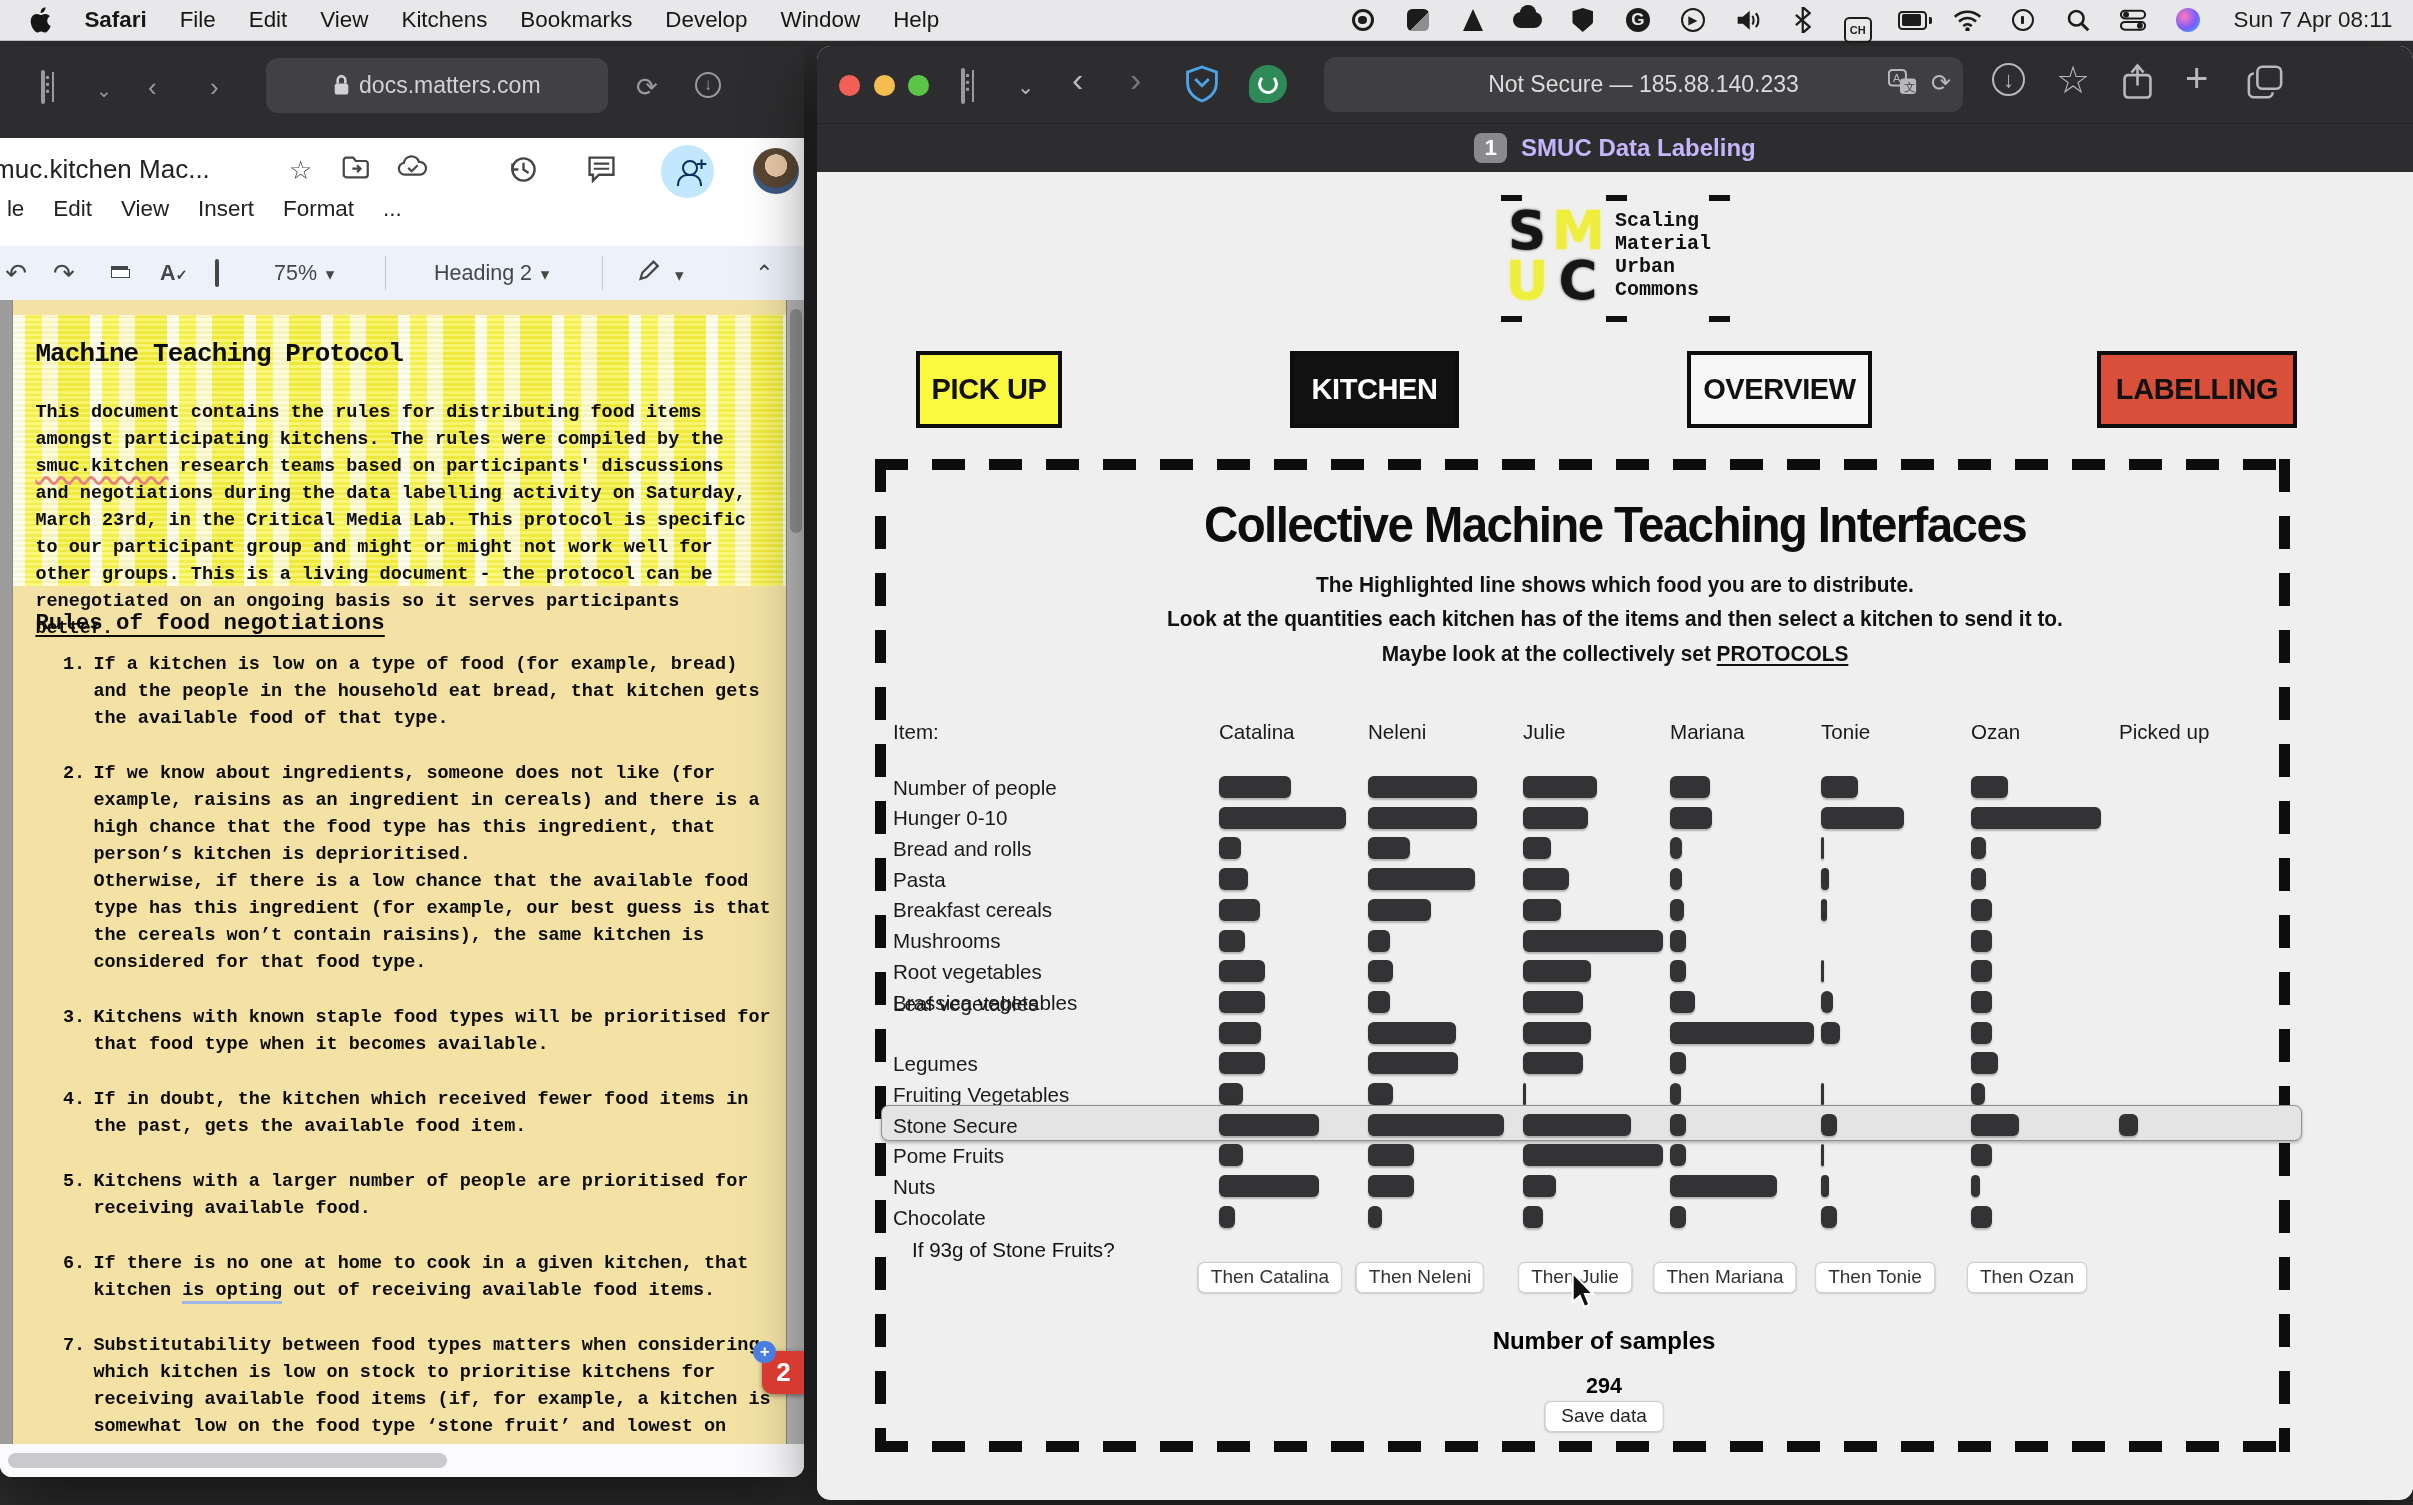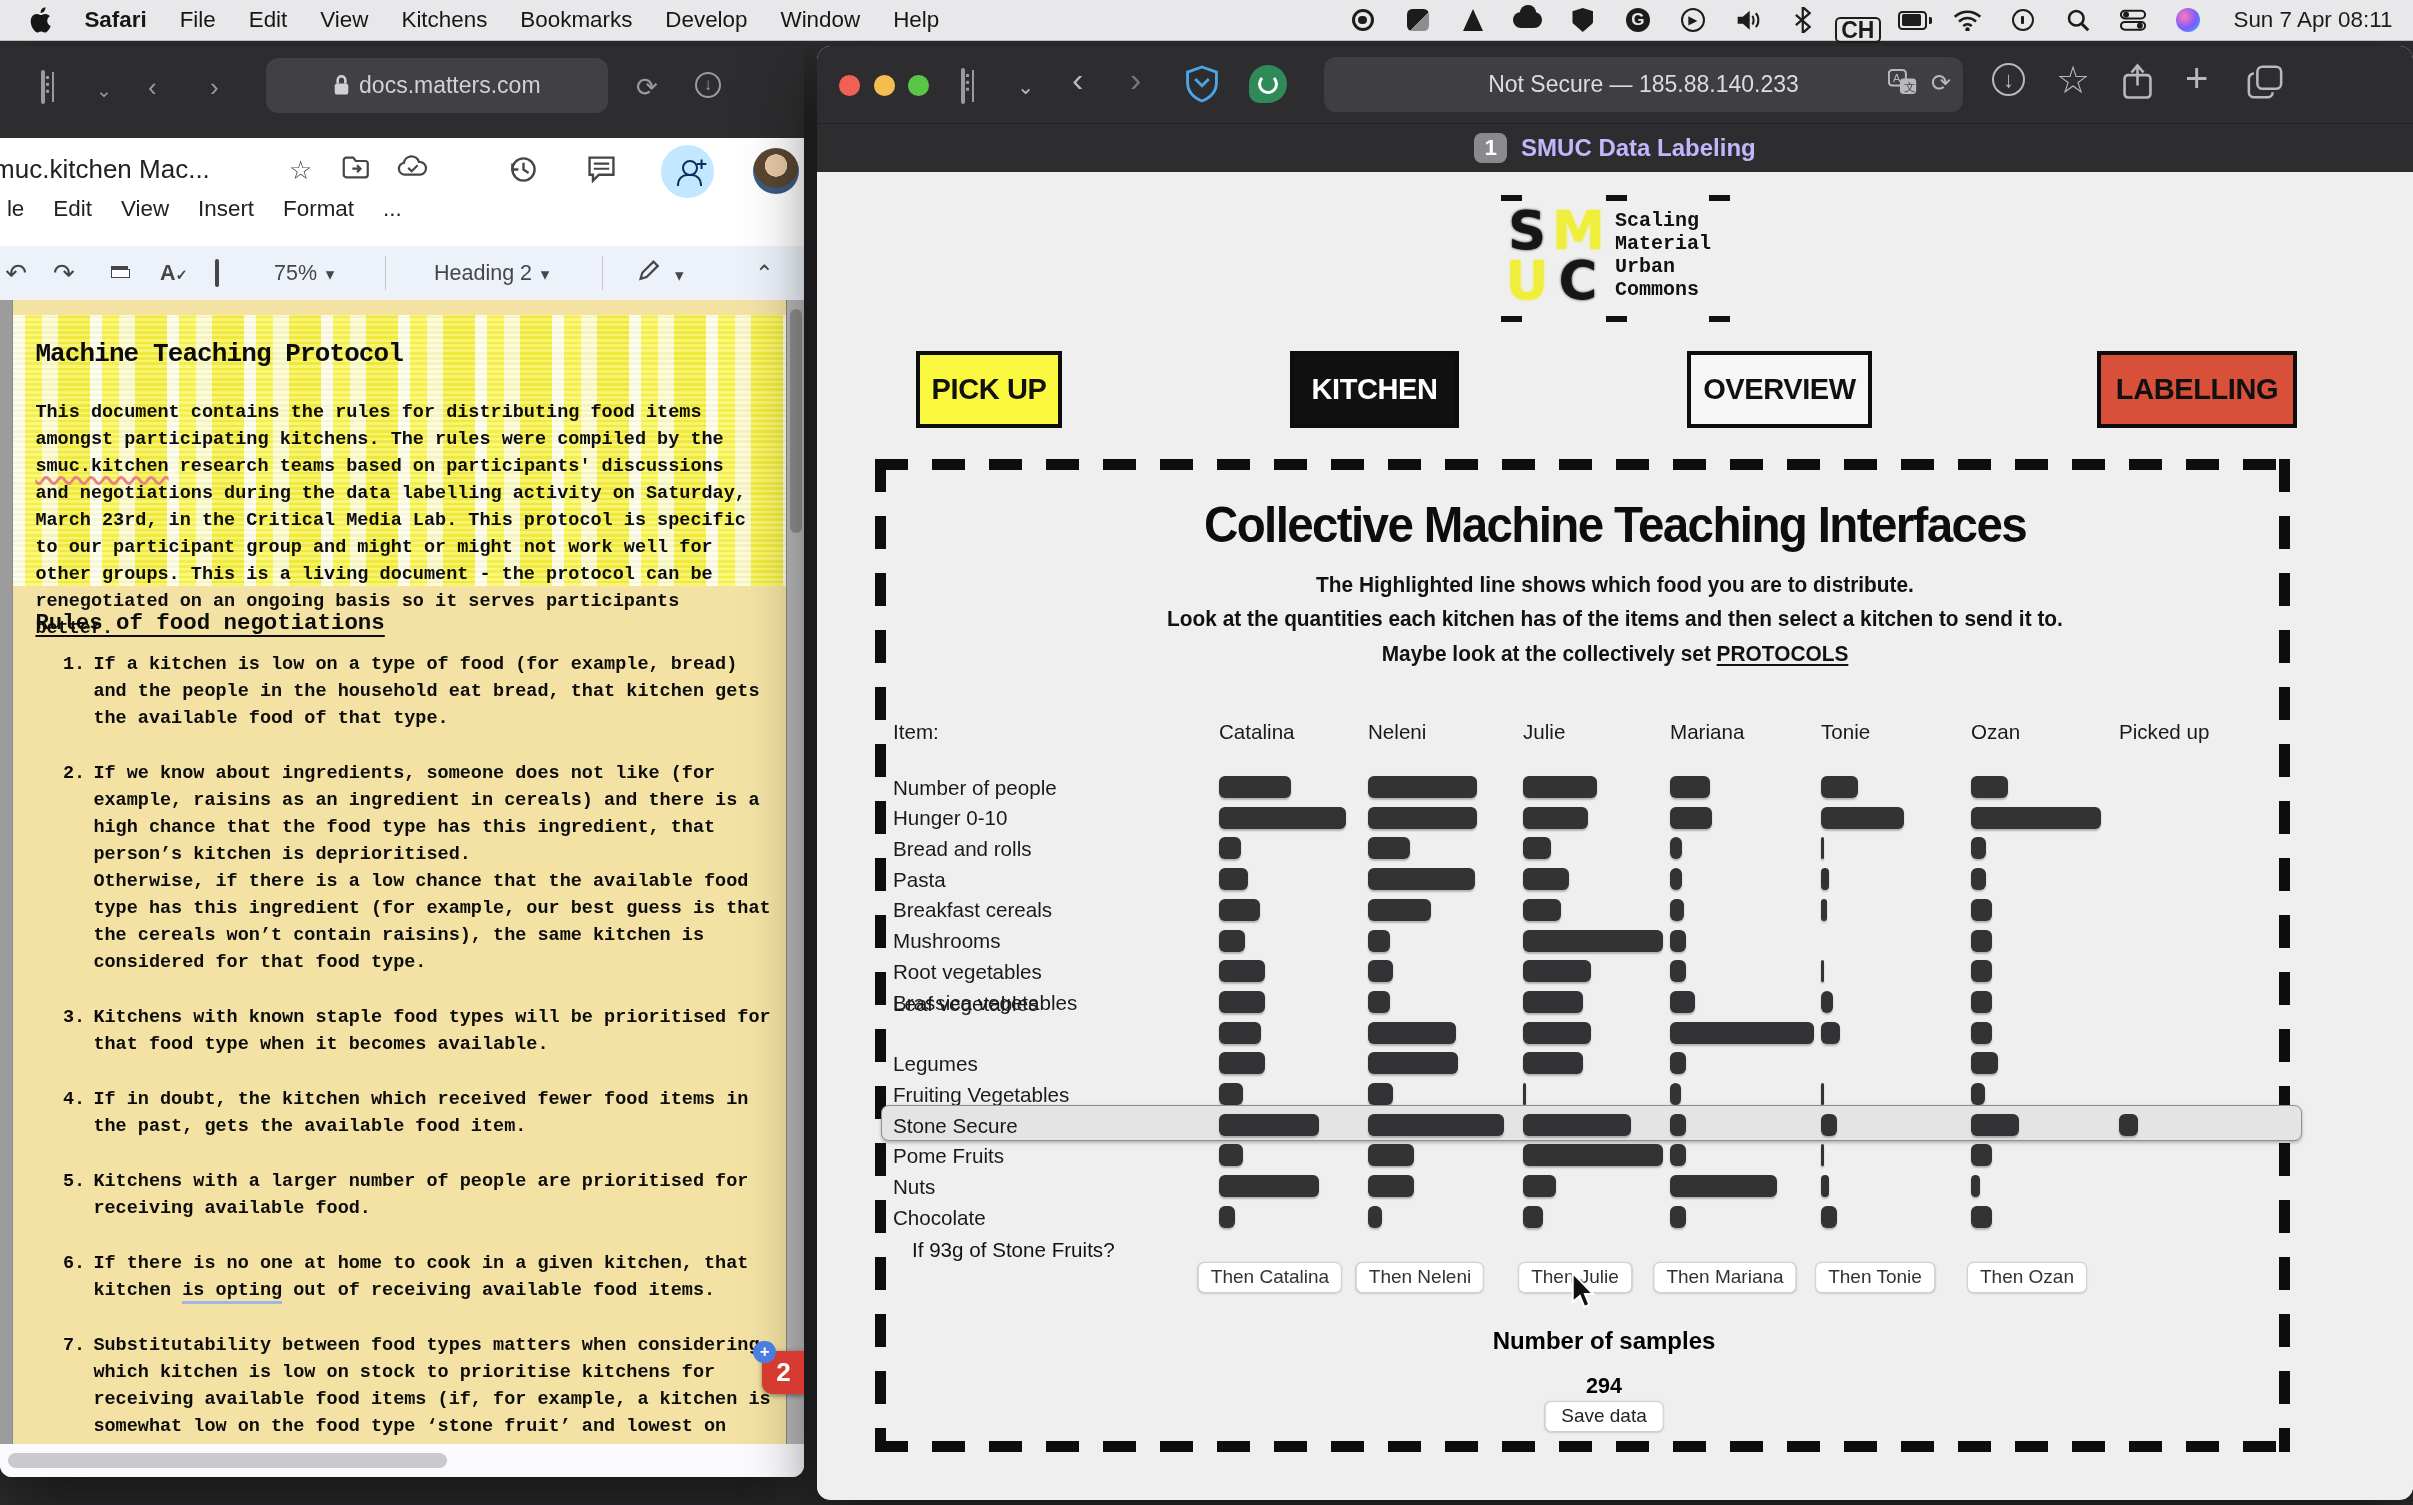--- a/index.html
+++ b/index.html
@@ -18,21 +18,21 @@
   .sico { width:29px; height:26px; display:flex; align-items:center; justify-content:center; }
   .dotc { width:22.4px;height:22.4px;border-radius:50%;border:3.4px solid #1c1c1c;display:flex;align-items:center;justify-content:center;}
   .dotc i{width:8.6px;height:8.6px;border-radius:50%;background:#1c1c1c;}
   .cone { width:0;height:0;border-left:10.3px solid transparent;border-right:10.3px solid transparent;border-bottom:22.4px solid #1c1c1c;}
   .cloudi{width:29px;height:15.5px;background:#1c1c1c;border-radius:8.6px;position:relative;}
   .cloudi::before{content:"";position:absolute;left:6.9px;top:-7.7px;width:15.5px;height:15.5px;border-radius:50%;background:#1c1c1c;}
   .halfsq{width:22.4px;height:22.4px;border-radius:5.2px;background:linear-gradient(135deg,#1c1c1c 55%,#8e8e90 55%);}
   .shieldi{width:20.6px;height:24px;background:#1c1c1c;border-radius:3.4px 3.4px 10.3px 10.3px;clip-path:polygon(50% 0,100% 14%,100% 62%,50% 100%,0 62%,0 14%);}
   .gcir{width:24px;height:24px;border-radius:50%;background:#1c1c1c;color:#e8e8ea;font-weight:bold;font-size:17px;display:flex;align-items:center;justify-content:center;}
   .playc{width:24px;height:24px;border-radius:50%;border:2.6px solid #1c1c1c;display:flex;align-items:center;justify-content:center;font-size:12px;color:#1c1c1c;}
-  .chbox{border:2.6px solid #1c1c1c;border-radius:5.2px;font-size:23px;font-weight:bold;padding:0 4.3px;line-height:22.4px;margin-top:20px;}
+  .chbox{border:2.6px solid #1c1c1c;border-radius:5.2px;font-size:11px;font-weight:bold;padding:0 4.3px;line-height:22.4px;margin-top:20px;}
   .batt{width:34px;height:19px;border:2.6px solid #1c1c1c;border-radius:4.3px;position:relative;}
   .batt::after{content:"";position:absolute;right:-6.9px;top:4.3px;width:3.4px;height:6.9px;background:#1c1c1c;border-radius:0 1.7px 1.7px 0;}
   .batt i{position:absolute;left:1.7px;top:1.7px;bottom:1.7px;width:19px;background:#1c1c1c;border-radius:1.7px;}
   .clocktime { font-size:22.4px; margin-left:5.2px; white-space:nowrap;}
 
   
   .window { position:absolute; border-radius:13.8px; overflow:hidden;
             box-shadow:0 26px 69px rgba(0,0,0,.55); }
 
   

